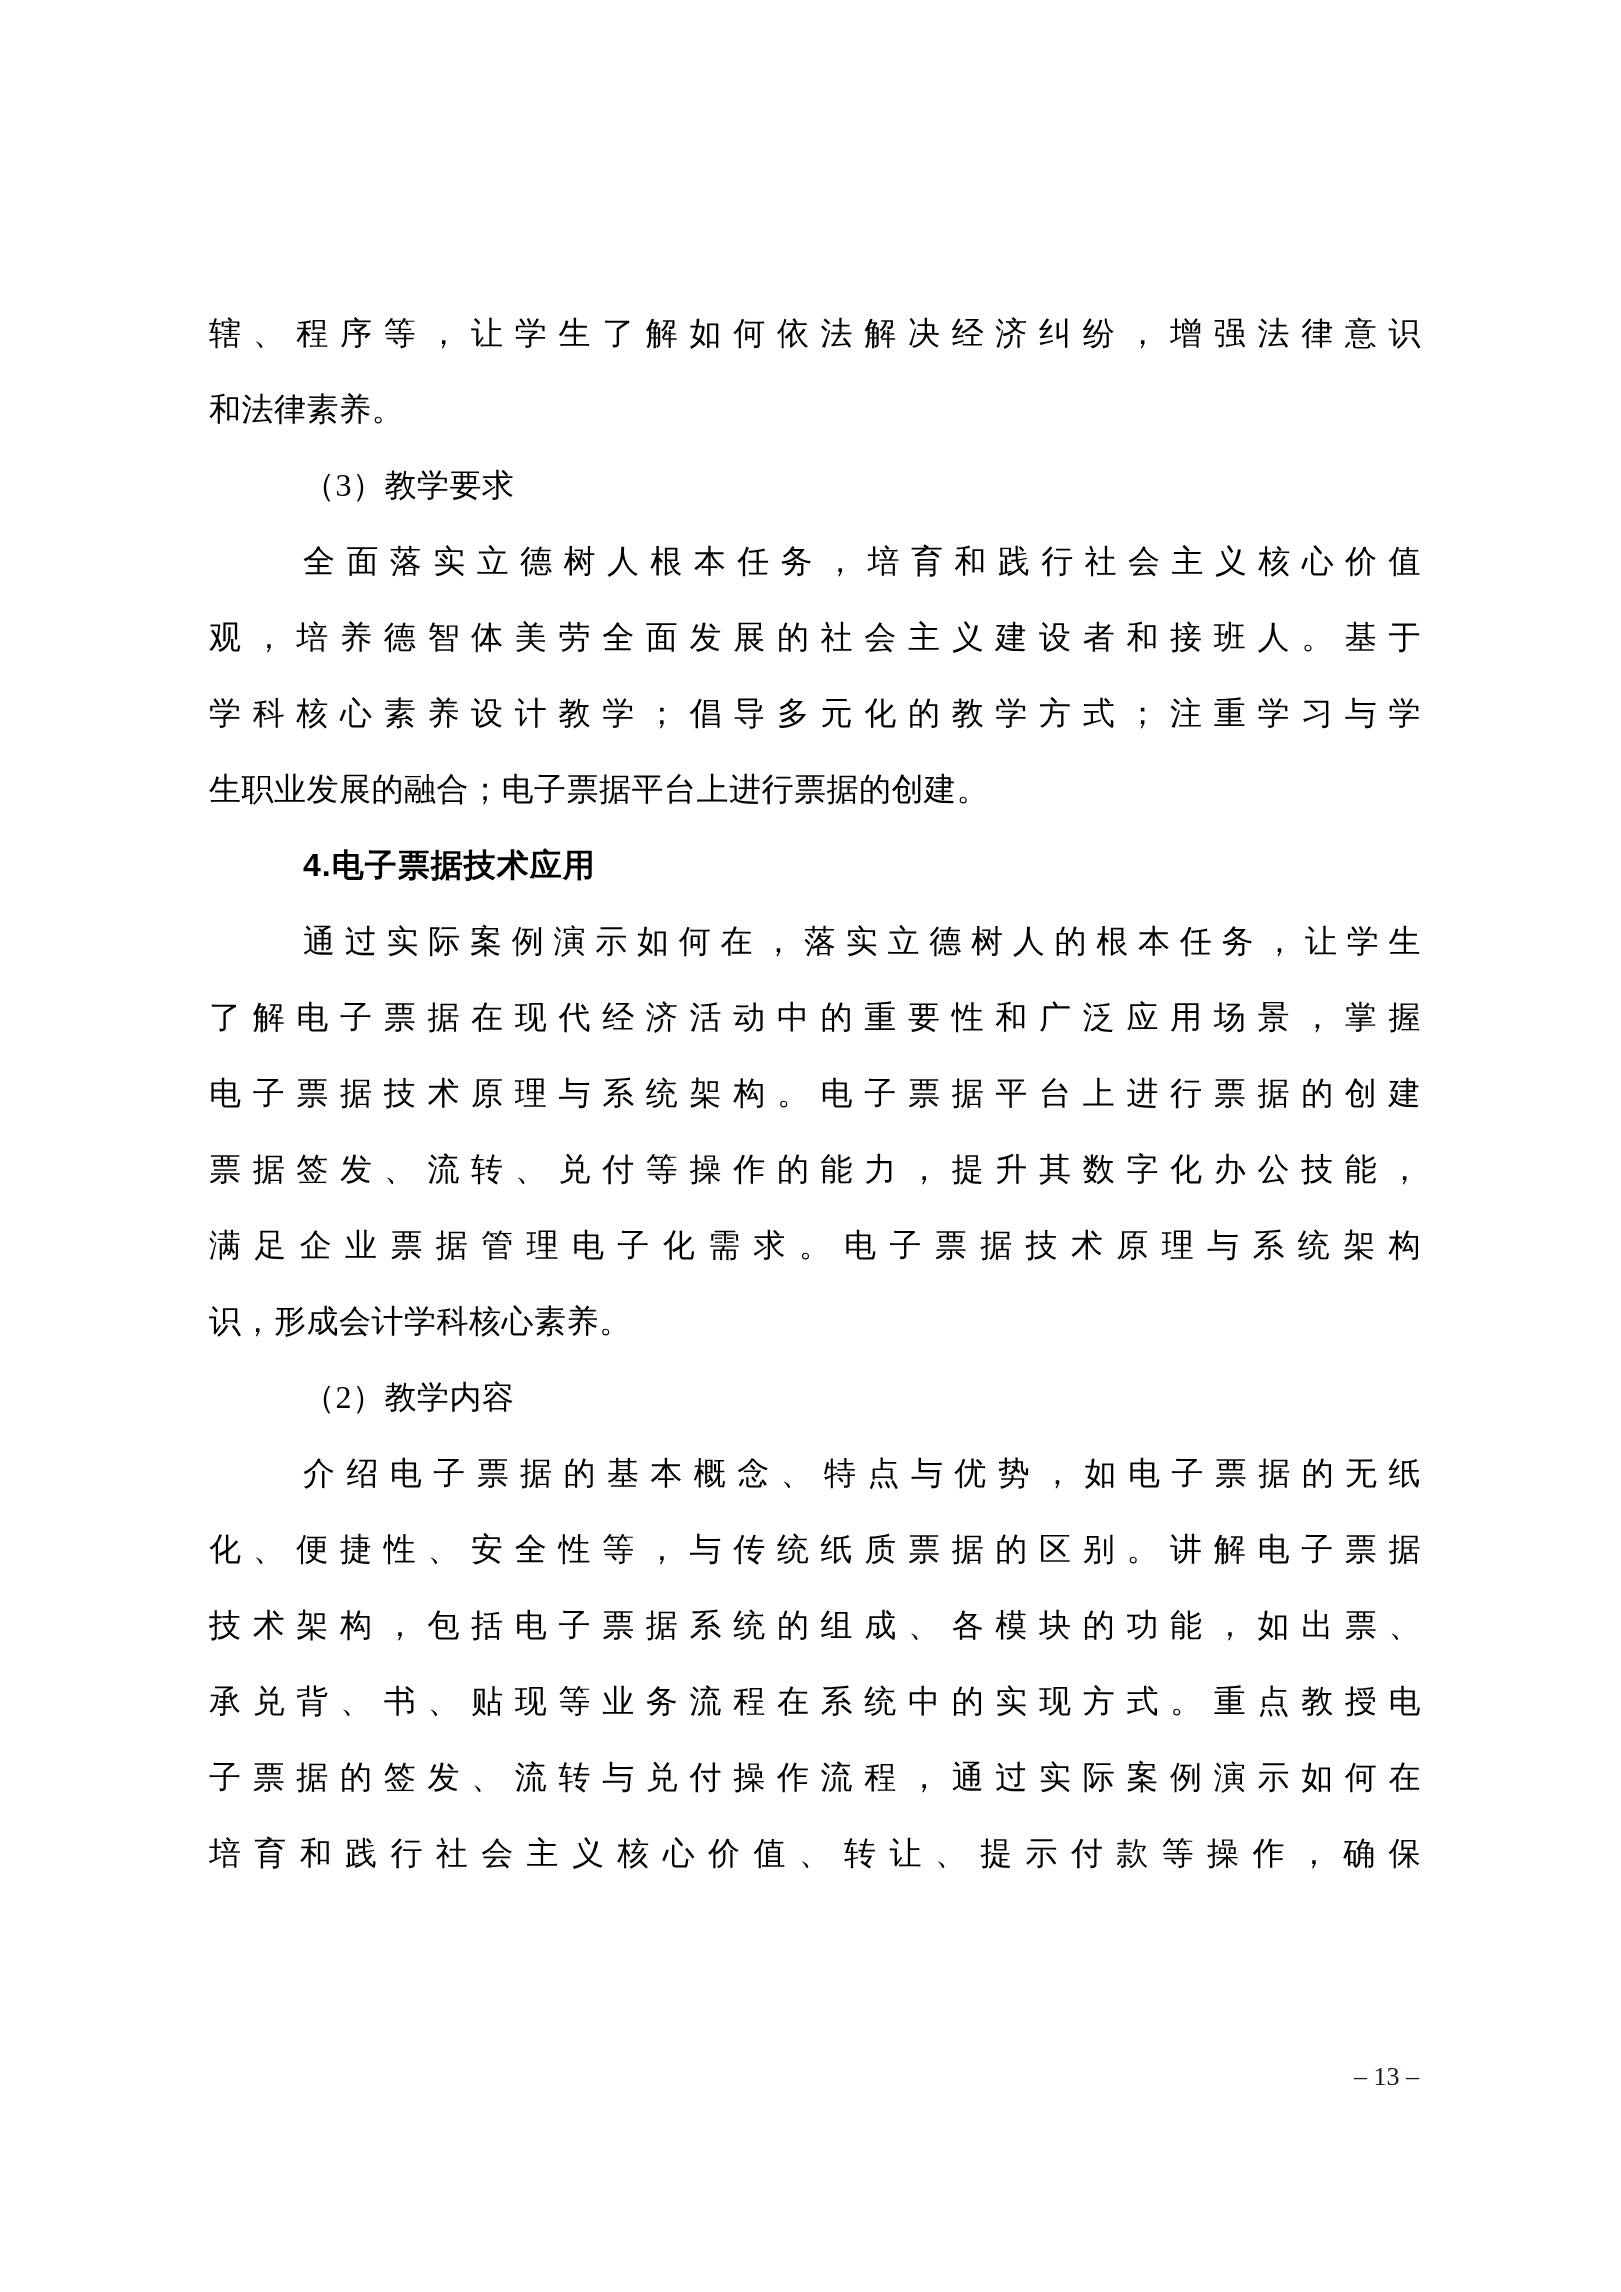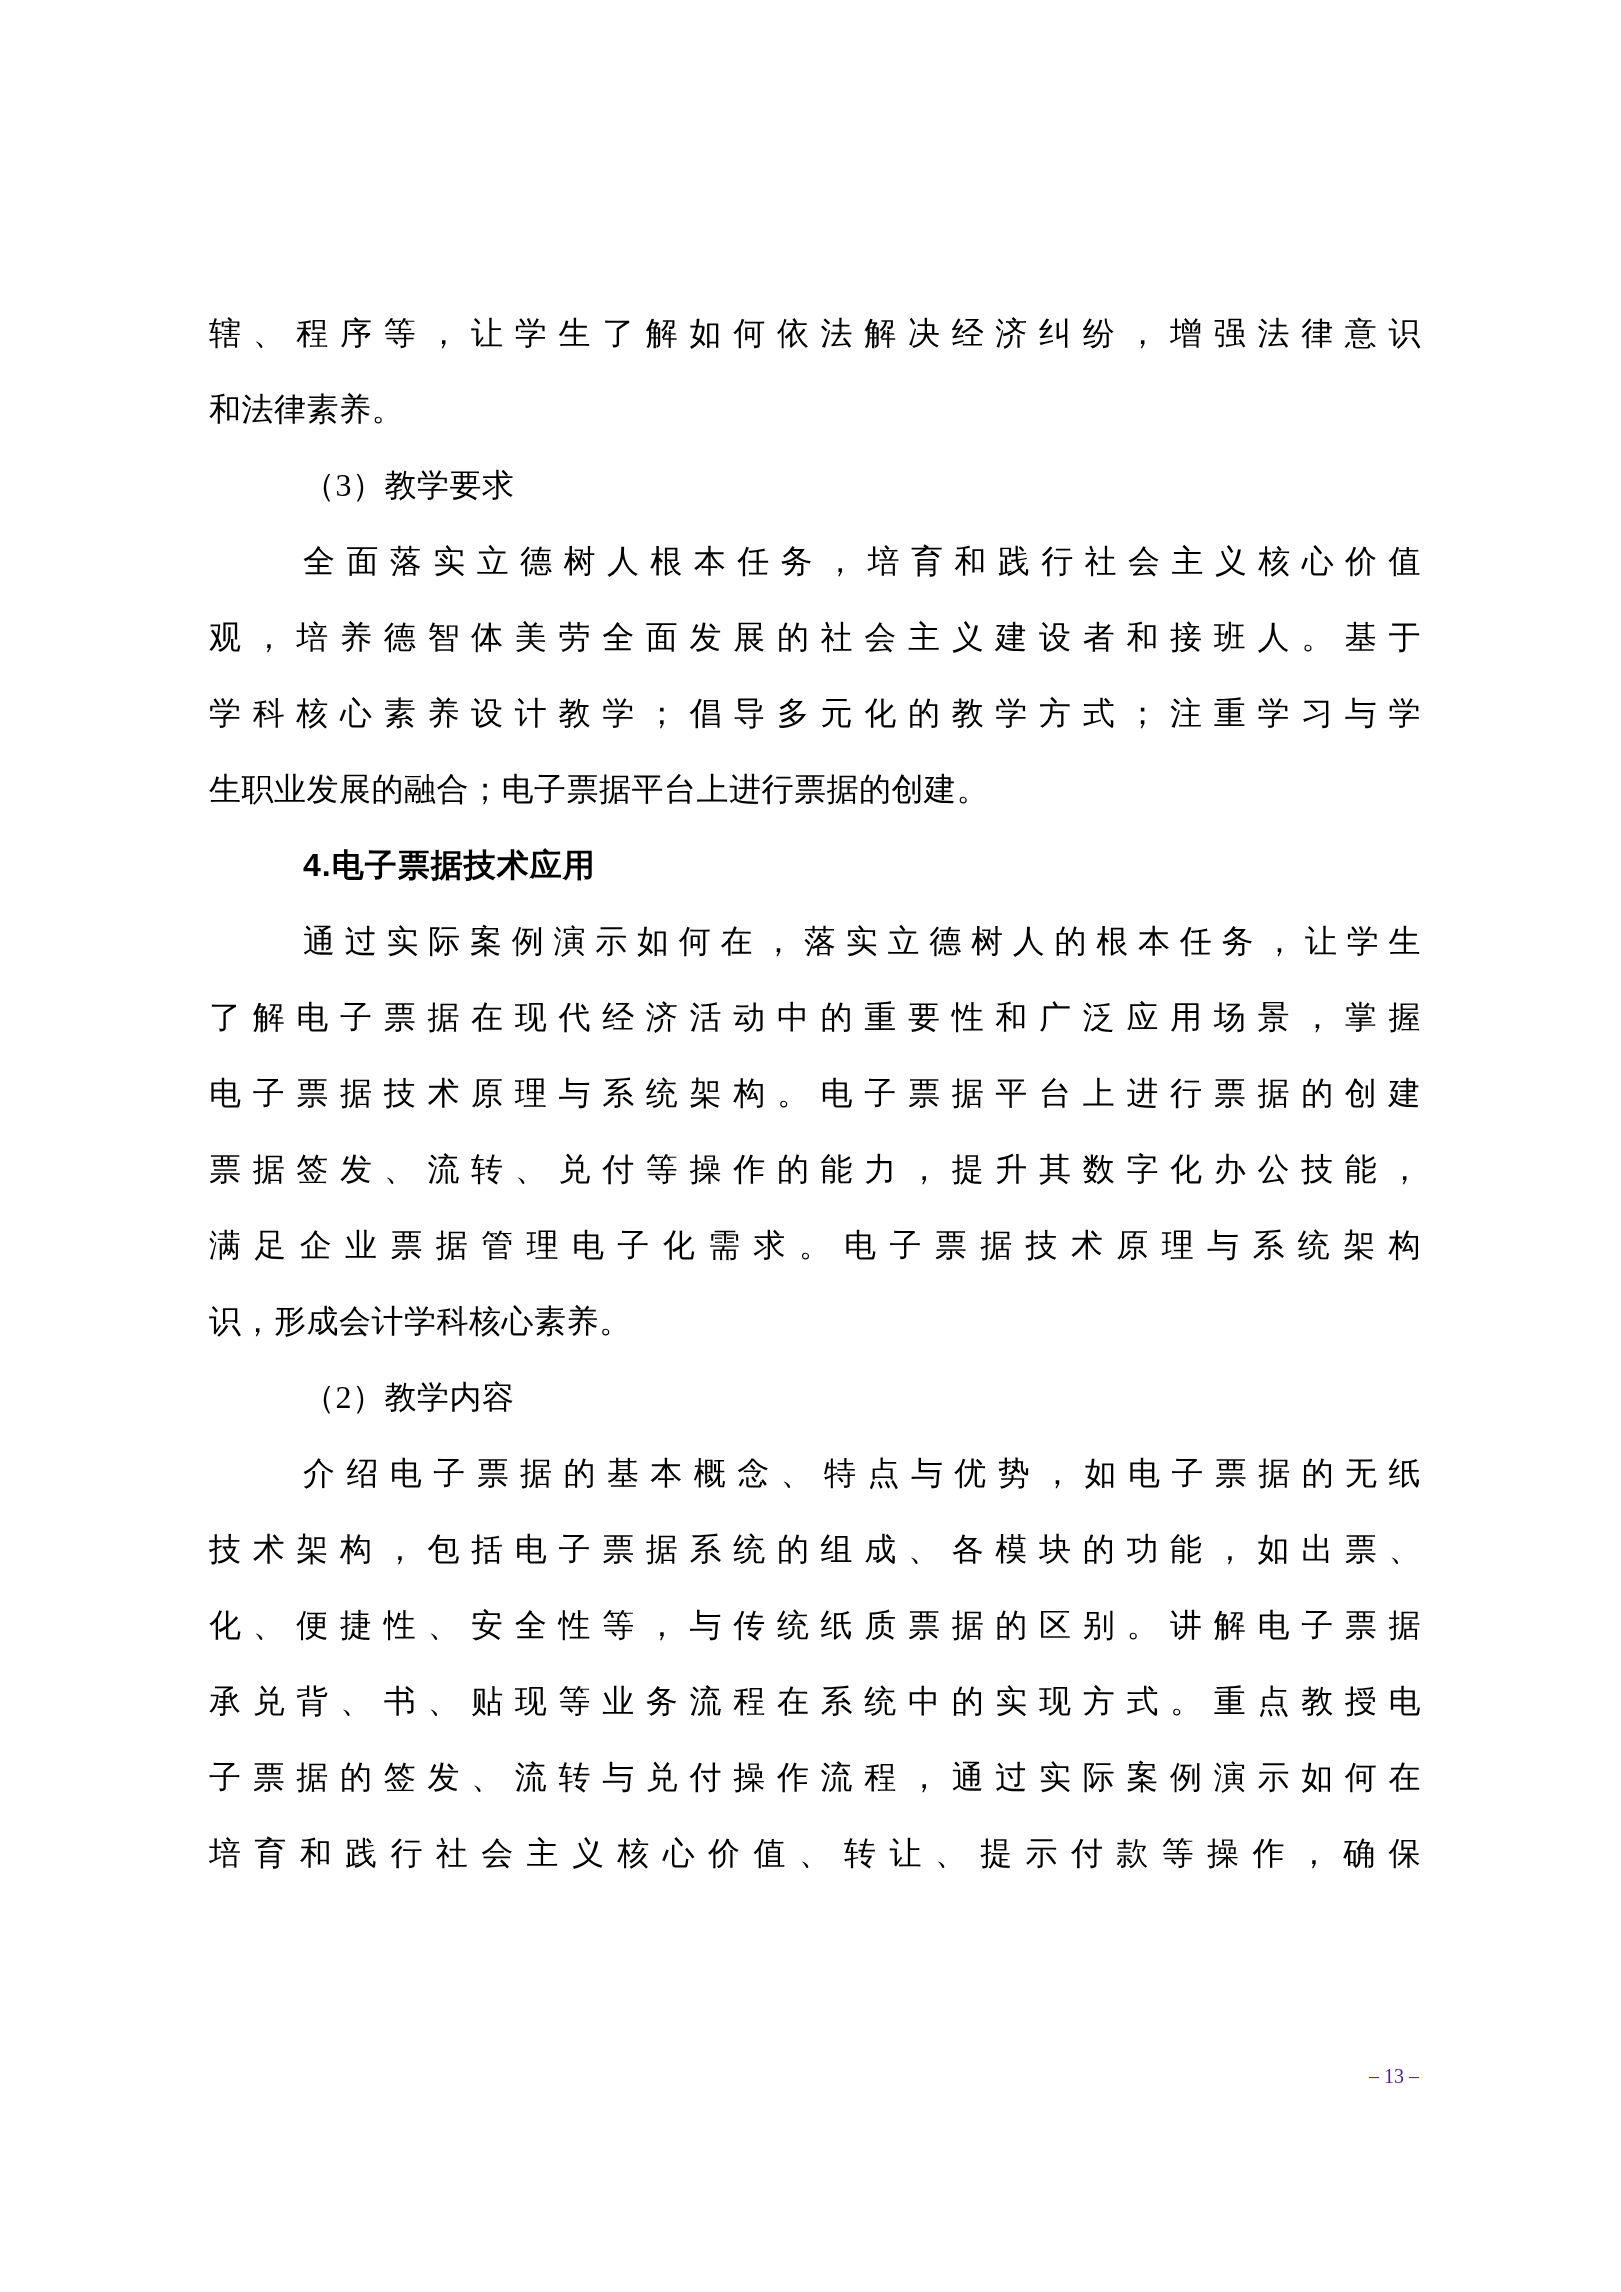--- a/index.html
+++ b/index.html
@@ -43,24 +43,24 @@
     font-family: "Liberation Sans", "DejaVu Sans", sans-serif;
     font-weight: bold;
     letter-spacing: 1px;
   }
   .pagenum {
     position: absolute;
     top: 2056px;
     left: 209px;
     width: 1210px;
     text-align: right;
-    font-size: 20px;
+    font-size: 26px;
     line-height: 41px;
     font-family: "Liberation Serif", "DejaVu Serif", serif;
-    color: #4c1d95;
+    color: #0f172a;
   }
 </style>
 </head>
 <body>
 
 <div class="page">
 
   <div class="text-block">
 
     <div class="line j">辖、程序等，让学生了解如何依法解决经济纠纷，增强法律意识</div>
@@ -79,22 +79,22 @@
     <div class="line i j">通过实际案例演示如何在，落实立德树人的根本任务，让学生</div>
     <div class="line j">了解电子票据在现代经济活动中的重要性和广泛应用场景，掌握</div>
     <div class="line j">电子票据技术原理与系统架构。电子票据平台上进行票据的创建</div>
     <div class="line j">票据签发、流转、兑付等操作的能力，提升其数字化办公技能，</div>
     <div class="line j">满足企业票据管理电子化需求。电子票据技术原理与系统架构</div>
     <div class="line">识，形成会计学科核心素养。</div>
 
     <div class="line i">（2）教学内容</div>
 
     <div class="line i j">介绍电子票据的基本概念、特点与优势，如电子票据的无纸</div>
+    <div class="line j">化、便捷性、安全性等，与传统纸质票据的区别。讲解电子票据</div>
     <div class="line j">技术架构，包括电子票据系统的组成、各模块的功能，如出票、</div>
-    <div class="line j">化、便捷性、安全性等，与传统纸质票据的区别。讲解电子票据</div>
     <div class="line j">承兑背、书、贴现等业务流程在系统中的实现方式。重点教授电</div>
     <div class="line j">子票据的签发、流转与兑付操作流程，通过实际案例演示如何在</div>
     <div class="line j">培育和践行社会主义核心价值、转让、提示付款等操作，确保</div>
 
   </div>
 
   <div class="pagenum">– 13 –</div>
 
 </div>
 

